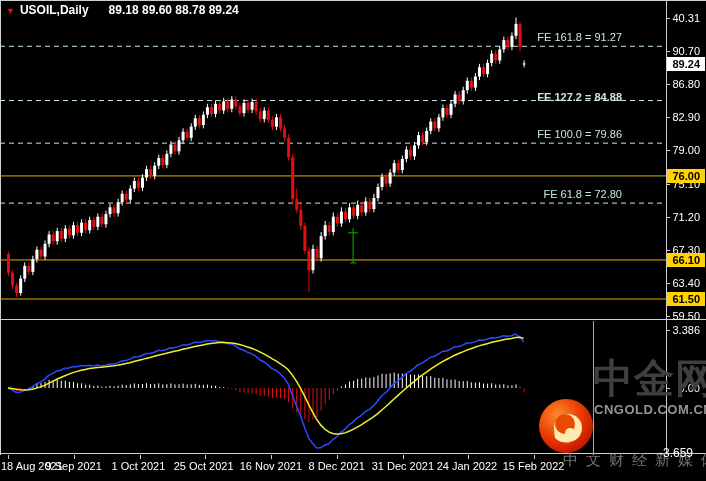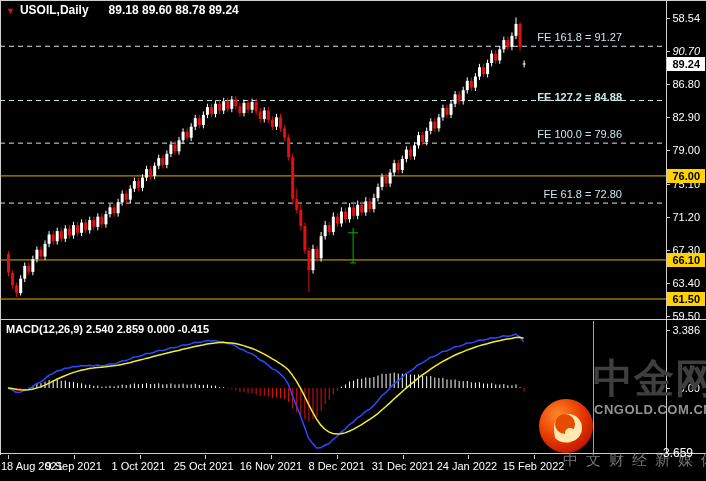--- a/index.html
+++ b/index.html
@@ -457,27 +457,26 @@
         <line x1="503.81999999999994" y1="67" x2="503.81999999999994" y2="63.08503835753427" stroke="#ffffff" stroke-width="1"></line>
         <line x1="507.87999999999994" y1="67" x2="507.87999999999994" y2="64.2512343689295" stroke="#ffffff" stroke-width="1"></line>
         <line x1="511.93999999999994" y1="67" x2="511.93999999999994" y2="64.26472097211038" stroke="#ffffff" stroke-width="1"></line>
         <line x1="516" y1="67" x2="516" y2="63.46065301328638" stroke="#ffffff" stroke-width="1"></line>
         <line x1="520.06" y1="67" x2="520.06" y2="66.31839708518098" stroke="#ffffff" stroke-width="1"></line>
         <line x1="524.12" y1="67" x2="524.12" y2="70.57870417540363" stroke="#e01010" stroke-width="1"></line>
       </g>
       <polyline points="8,67.0 12.059999999999999,68.9 16.119999999999997,71.5 20.18,71.3 24.24,69.3 28.299999999999997,68.5 32.36,66.0 36.42,62.7 40.48,61.1 44.54,58.1 48.599999999999994,54.4 52.66,52.7 56.72,50.0 60.779999999999994,49.2 64.84,47.3 68.89999999999999,47.0 72.96,45.5 77.02,45.7 81.08,44.6 85.13999999999999,45.1 89.19999999999999,44.3 93.25999999999999,44.9 97.32,44.1 101.38,44.9 105.44,44.2 109.49999999999999,43.0 113.55999999999999,43.1 117.61999999999999,41.9 121.67999999999999,40.0 125.74,39.6 129.79999999999998,38.1 133.85999999999999,36.0 137.92,35.8 141.98,34.5 146.04,32.5 150.1,32.4 154.16,31.2 158.22,29.5 162.27999999999997,29.6 166.33999999999997,28.5 170.39999999999998,26.7 174.45999999999998,26.8 178.51999999999998,25.6 182.57999999999998,23.9 186.64,24.0 190.7,22.9 194.76,21.3 198.82,21.5 202.88,20.7 206.93999999999997,19.5 210.99999999999997,20.1 215.05999999999997,19.6 219.11999999999998,20.7 223.17999999999998,20.8 227.23999999999998,22.5 231.29999999999998,22.9 235.35999999999999,24.8 239.42,27.7 243.48,29.0 247.53999999999996,31.4 251.59999999999997,32.6 255.65999999999997,35.2 259.71999999999997,38.8 263.78,40.7 267.84,43.9 271.9,47.6 275.96,49.4 280.02,52.6 284.08,56.7 288.14,62.9 292.2,74.0 296.26,84.2 300.32,94.4 304.38,105.7 308.44,117.0 312.49999999999994,122.2 316.55999999999995,127.0 320.61999999999995,126.8 324.67999999999995,124.3 328.73999999999995,122.8 332.79999999999995,118.6 336.85999999999996,115.8 340.91999999999996,111.3 344.97999999999996,108.3 349.03999999999996,103.8 353.09999999999997,101.1 357.15999999999997,97.0 361.21999999999997,94.5 365.28,90.7 369.34,88.5 373.4,84.9 377.46,80.3 381.52,75.0 385.58,71.7 389.64,67.5 393.7,62.8 397.76,60.2 401.81999999999994,56.6 405.87999999999994,52.5 409.93999999999994,50.4 413.99999999999994,47.4 418.05999999999995,43.7 422.11999999999995,42.1 426.17999999999995,39.5 430.23999999999995,36.4 434.29999999999995,35.3 438.35999999999996,33.2 442.41999999999996,30.5 446.47999999999996,29.9 450.53999999999996,28.1 454.59999999999997,25.8 458.65999999999997,25.5 462.71999999999997,24.1 466.78,22.1 470.84,22.0 474.9,20.9 478.96,19.1 483.02,19.3 487.0799999999999,18.3 491.13999999999993,16.7 495.19999999999993,17.1 499.25999999999993,16.3 503.31999999999994,14.8 507.37999999999994,15.3 511.43999999999994,14.7 515.5,13.0 519.56,15.7 523.62,20.8" fill="none" stroke="#2b49ff" stroke-width="1.5"></polyline>
       <polyline points="8,67.0 12.059999999999999,67.4 16.119999999999997,68.2 20.18,68.8 24.24,68.9 28.299999999999997,68.8 32.36,68.3 36.42,67.1 40.48,65.9 44.54,64.4 48.599999999999994,62.4 52.66,60.4 56.72,58.3 60.779999999999994,56.5 64.84,54.7 68.89999999999999,53.1 72.96,51.6 77.02,50.4 81.08,49.3 85.13999999999999,48.5 89.19999999999999,47.6 93.25999999999999,47.1 97.32,46.5 101.38,46.2 105.44,45.8 109.49999999999999,45.2 113.55999999999999,44.8 117.61999999999999,44.2 121.67999999999999,43.4 125.74,42.6 129.79999999999998,41.7 133.85999999999999,40.6 137.92,39.6 141.98,38.6 146.04,37.4 150.1,36.4 154.16,35.3 158.22,34.2 162.27999999999997,33.3 166.33999999999997,32.3 170.39999999999998,31.2 174.45999999999998,30.3 178.51999999999998,29.4 182.57999999999998,28.3 186.64,27.4 190.7,26.5 194.76,25.5 198.82,24.7 202.88,23.9 206.93999999999997,23.0 210.99999999999997,22.4 215.05999999999997,21.9 219.11999999999998,21.6 223.17999999999998,21.5 227.23999999999998,21.7 231.29999999999998,21.9 235.35999999999999,22.5 239.42,23.5 243.48,24.6 247.53999999999996,26.0 251.59999999999997,27.3 255.65999999999997,28.9 259.71999999999997,30.9 263.78,32.8 267.84,35.1 271.9,37.6 275.96,39.9 280.02,42.5 284.08,45.3 288.14,48.8 292.2,53.9 296.26,59.9 300.32,66.8 304.38,74.6 308.44,83.1 312.49999999999994,90.9 316.55999999999995,98.1 320.61999999999995,103.9 324.67999999999995,108.0 328.73999999999995,110.9 332.79999999999995,112.5 336.85999999999996,113.1 340.91999999999996,112.8 344.97999999999996,111.9 349.03999999999996,110.3 353.09999999999997,108.4 357.15999999999997,106.1 361.21999999999997,103.8 365.28,101.2 369.34,98.6 373.4,95.9 377.46,92.8 381.52,89.2 385.58,85.7 389.64,82.1 393.7,78.2 397.76,74.6 401.81999999999994,71.0 405.87999999999994,67.3 409.93999999999994,63.9 413.99999999999994,60.6 418.05999999999995,57.2 422.11999999999995,54.2 426.17999999999995,51.3 430.23999999999995,48.3 434.29999999999995,45.7 438.35999999999996,43.2 442.41999999999996,40.7 446.47999999999996,38.5 450.53999999999996,36.4 454.59999999999997,34.3 458.65999999999997,32.5 462.71999999999997,30.9 466.78,29.1 470.84,27.7 474.9,26.3 478.96,24.9 483.02,23.8 487.0799999999999,22.7 491.13999999999993,21.5 495.19999999999993,20.6 499.25999999999993,19.7 503.31999999999994,18.8 507.37999999999994,18.1 511.43999999999994,17.4 515.5,16.5 519.56,16.3 523.62,17.2" fill="none" stroke="#f0ee32" stroke-width="1.5"></polyline>
     </svg>
-  <div class="abs" id="macd-label">MACD(12,26,9) 2.540 2.859 0.000 -0.415</div>
 
   <div class="abs" id="price-scale" style="left:666px;top:0;width:40px;height:454px;">
       <div class="tick-dash" style="top: 18px;"></div>
-      <div class="axis-label" style="top: 11px;">58.54</div>
+      <div class="axis-label" style="top: 11px;">40.31</div>
       <div class="tick-dash" style="top: 51.111px;"></div>
-      <div class="axis-label" style="top: 44.111px; font-style: italic;">90.70</div>
+      <div class="axis-label" style="top: 44.111px;">90.70</div>
       <div class="tick-dash" style="top: 84.222px;"></div>
       <div class="axis-label" style="top: 77.222px;">86.80</div>
       <div class="tick-dash" style="top: 117.333px;"></div>
       <div class="axis-label" style="top: 110.333px;">82.90</div>
       <div class="tick-dash" style="top: 150.444px;"></div>
       <div class="axis-label" style="top: 143.444px;">79.00</div>
       <div class="tick-dash" style="top: 183.555px;"></div>
       <div class="axis-label" style="top: 176.555px;">75.10</div>
       <div class="tick-dash" style="top: 216.666px;"></div>
       <div class="axis-label" style="top: 209.666px;">71.20</div>

